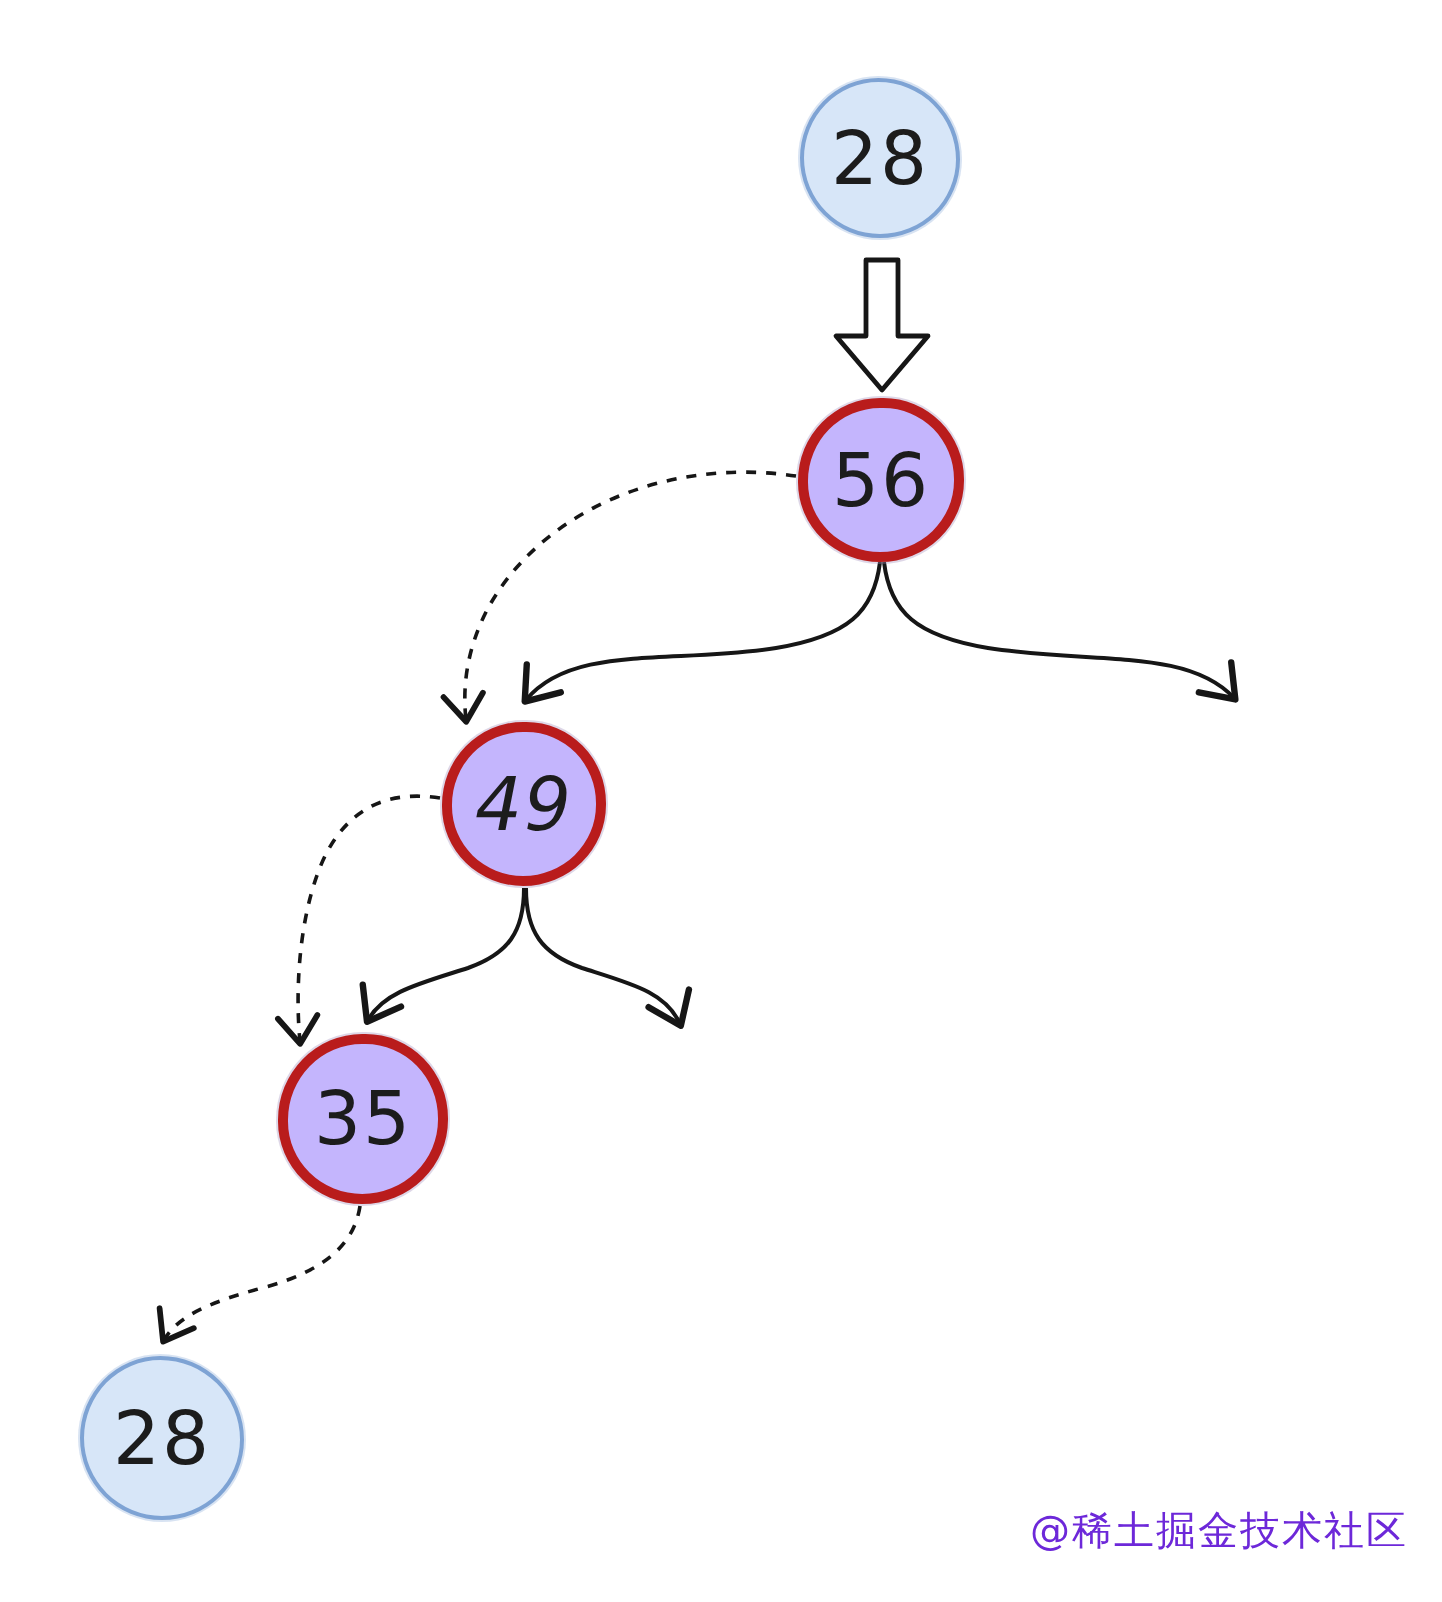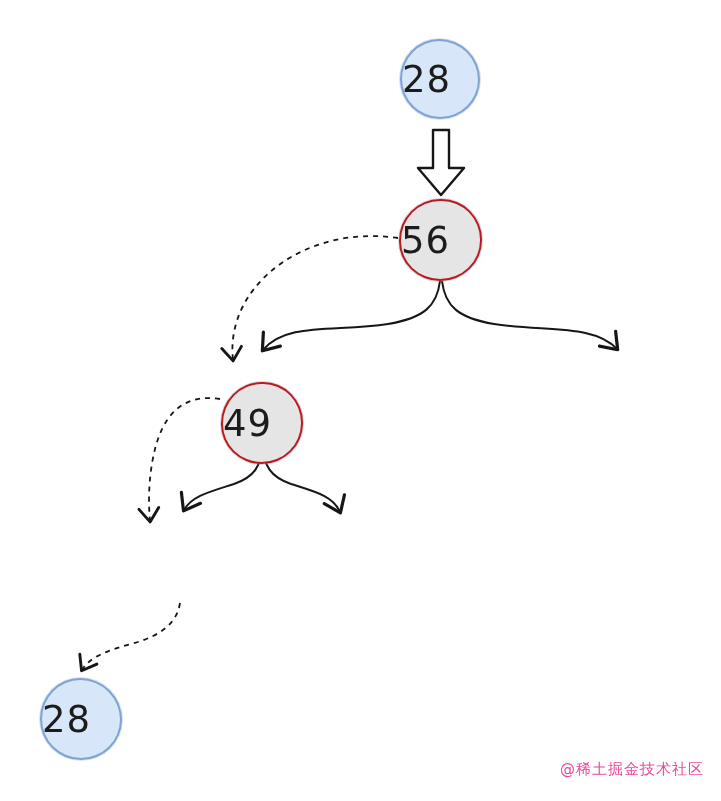--- a/index.html
+++ b/index.html
@@ -19,44 +19,45 @@
     position: absolute;
     left: 0;
     top: 0;
     width: 721px;
     height: 801px;
   }
   .node {
     position: absolute;
     display: flex;
     align-items: center;
+    justify-content: center;
     box-sizing: border-box;
     font-size: 37px;
     color: #1c1c1c;
     letter-spacing: 1px;
     user-select: none;
   }
   .node.purple {
-    background: #e5e5e5;
-    border: 2px solid #b91c1c;
+    background: #c4b5fd;
+    border: 5px solid #b91c1c;
     border-radius: 50% 49% 51% 50% / 51% 50% 50% 49%;
     box-shadow: 0 0 0 1px rgba(161,139,187,.35);
   }
   .node.blue {
     background: #d7e6f8;
     border: 2px solid #7ea3d4;
     border-radius: 49% 51% 50% 50% / 50% 51% 49% 50%;
     box-shadow: 0 0 0 1px rgba(126,163,212,.3);
   }
   .watermark {
     position: absolute;
     right: 17px;
     bottom: 22px;
-    font-size: 15px;
-    color: #ec4899;
+    font-size: 20px;
+    color: #6d28d9;
     letter-spacing: 1px;
   }
 </style>
 </head>
 <body>
 
 <div class="canvas">
 
   <svg class="edges" viewBox="0 0 721 801" xmlns="http://www.w3.org/2000/svg">
     <defs>
@@ -83,25 +84,28 @@
   </svg>
 
   <div class="node blue" style="left:400px; top:39px;  width:80px; height:80px;">
     <span>28</span>
   </div>
 
   <div class="node purple" style="left:399px; top:199px; width:83px; height:82px;">
     <span>56</span>
   </div>
 
-  <div class="node purple" style="left:221px; top:382px; width:82px; height:82px;">
+  <div class="node purple" style="left:221px; top:361px; width:82px; height:82px;font-style:italic;">
     <span>49</span>
   </div>
 
 
+  <div class="node purple" style="left:139px; top:517px; width:85px; height:85px;">
+    <span>35</span>
+  </div>
 
 
   <div class="node blue" style="left:40px;  top:678px; width:82px; height:82px;">
     <span>28</span>
   </div>
 
   <div class="watermark">@稀土掘金技术社区</div>
 </div>
 
 </body></html>

